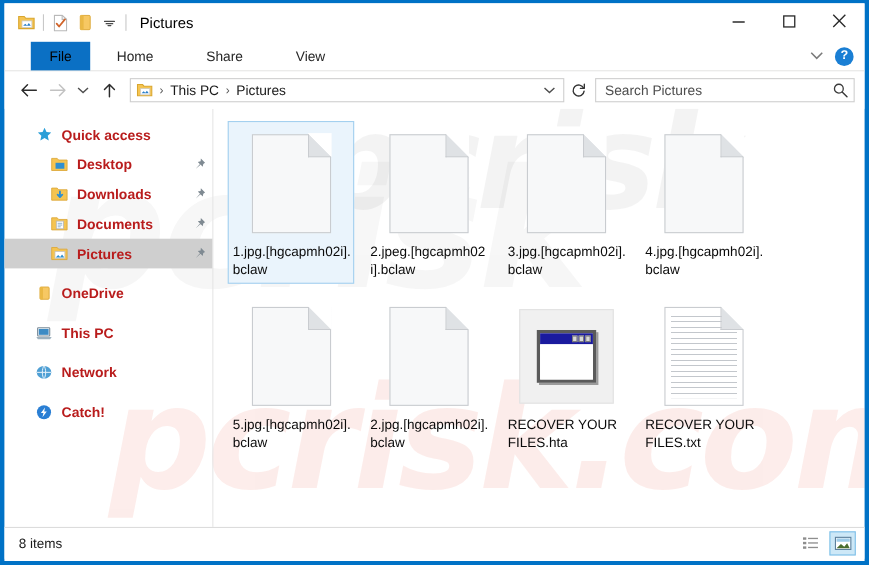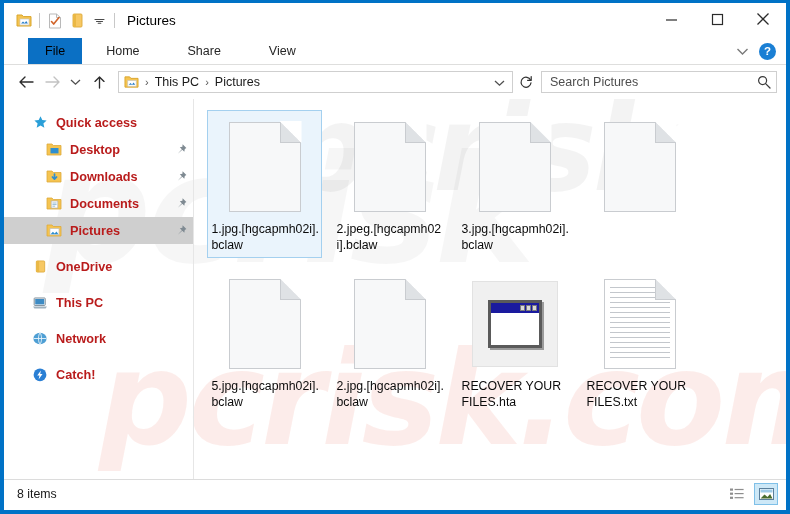--- a/index.html
+++ b/index.html
@@ -722,20 +722,21 @@
               </div>
             </div>
             <div class="file-label">3.jpg.[hgcapmh02i].bclaw</div>
           </div>
           <div class="file-item">
             <div class="thumb">
               <div class="doc">
                 <span class="fold"></span>
               </div>
             </div>
+            <div class="file-label">4.jpg.[hgcapmh02i].bclaw</div>
           </div>
           <div class="file-item">
             <div class="thumb">
               <div class="doc">
                 <span class="fold"></span>
               </div>
             </div>
             <div class="file-label">5.jpg.[hgcapmh02i].bclaw</div>
           </div>
           <div class="file-item">

